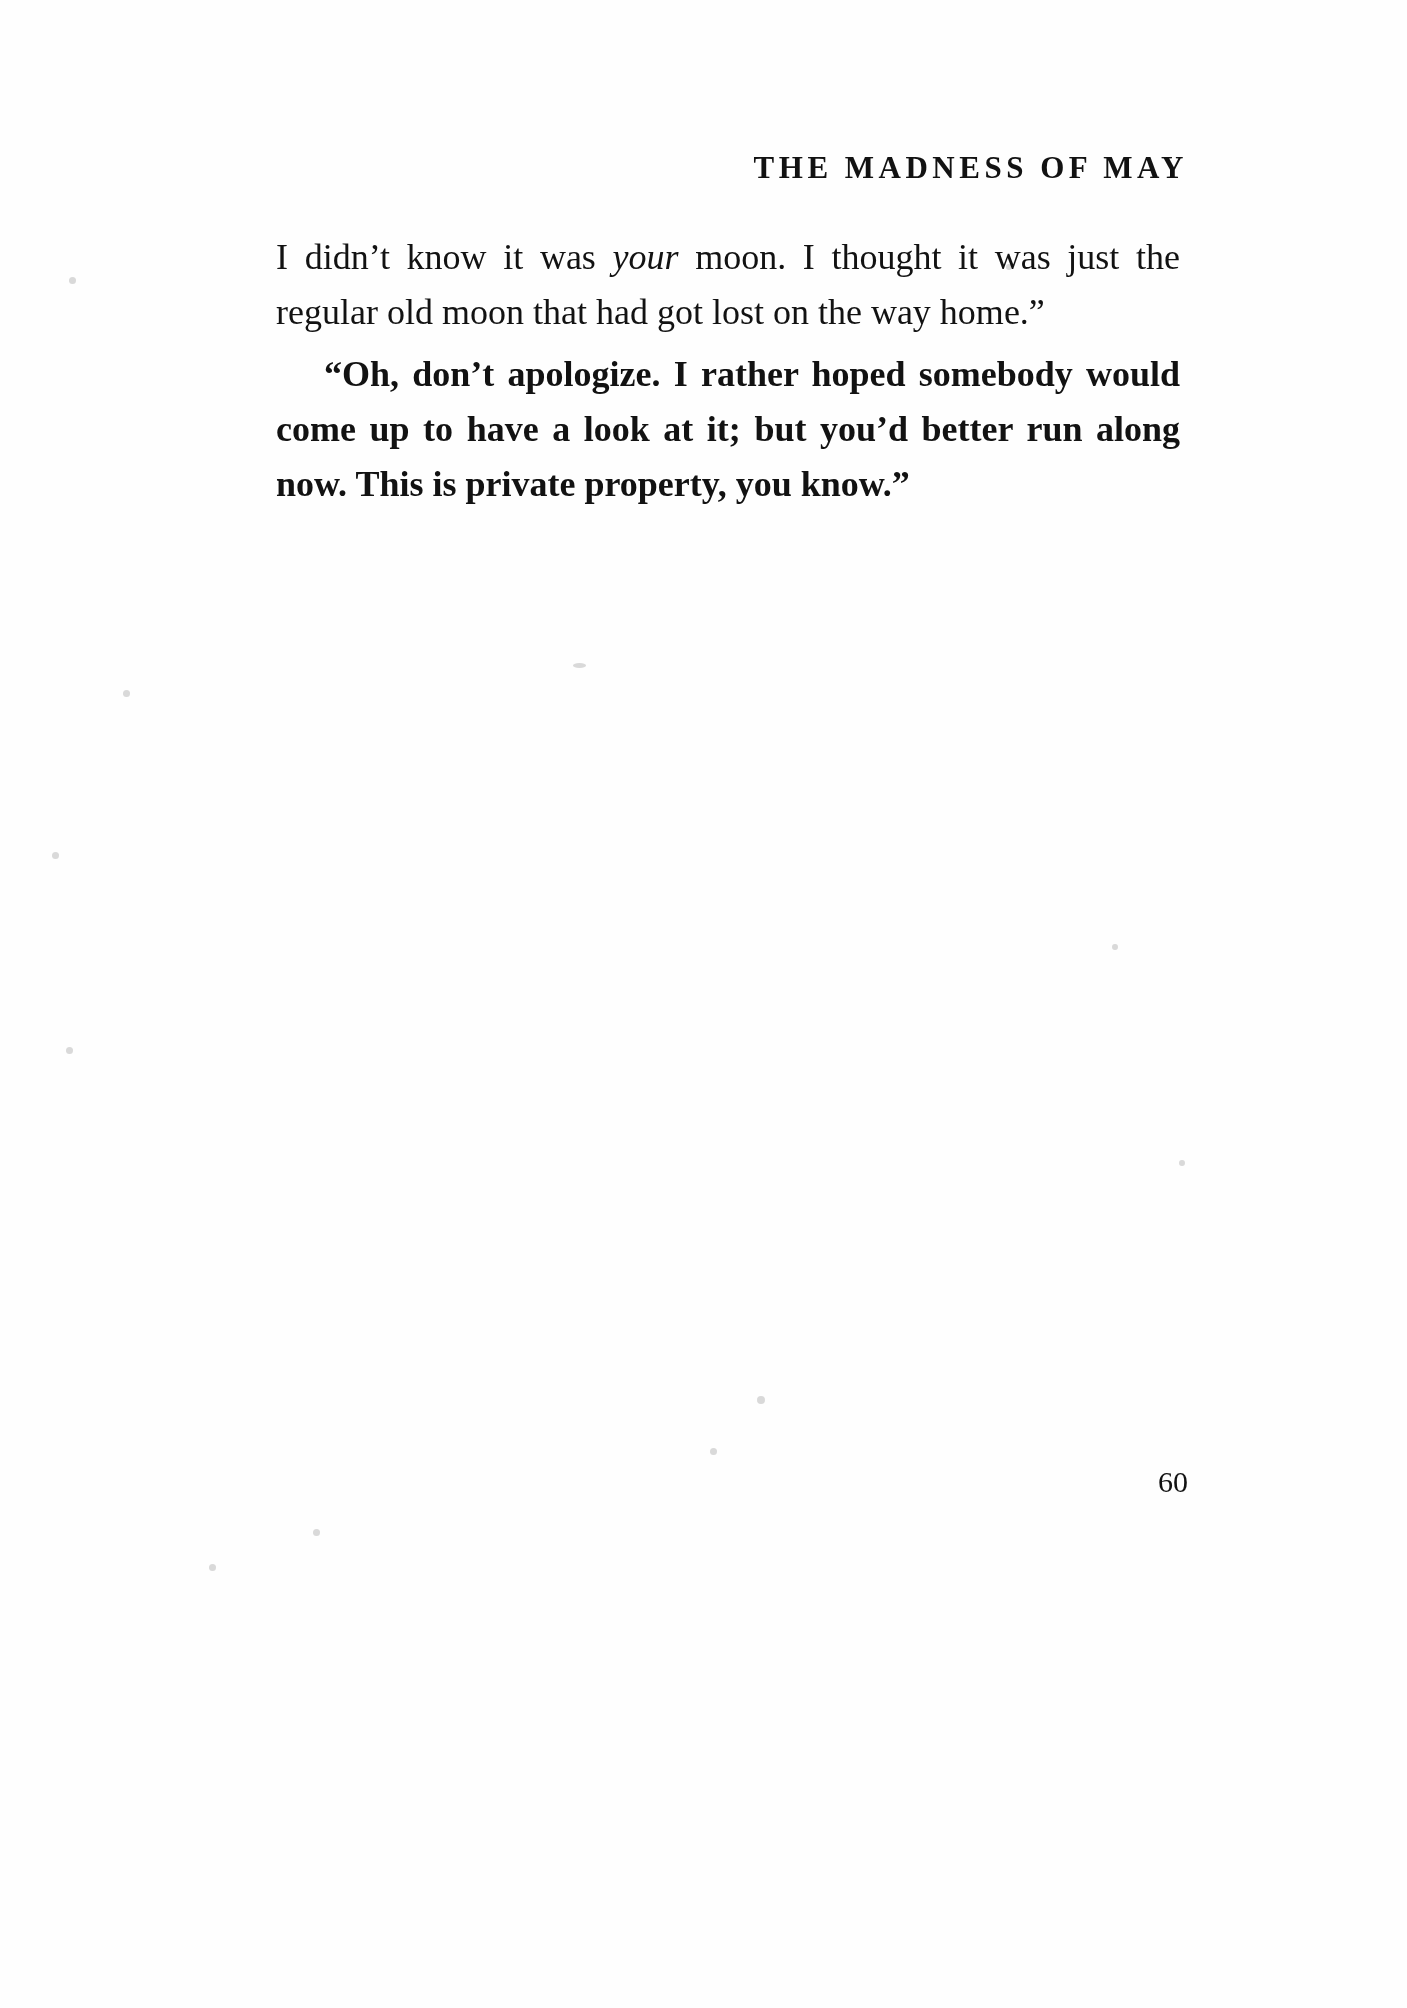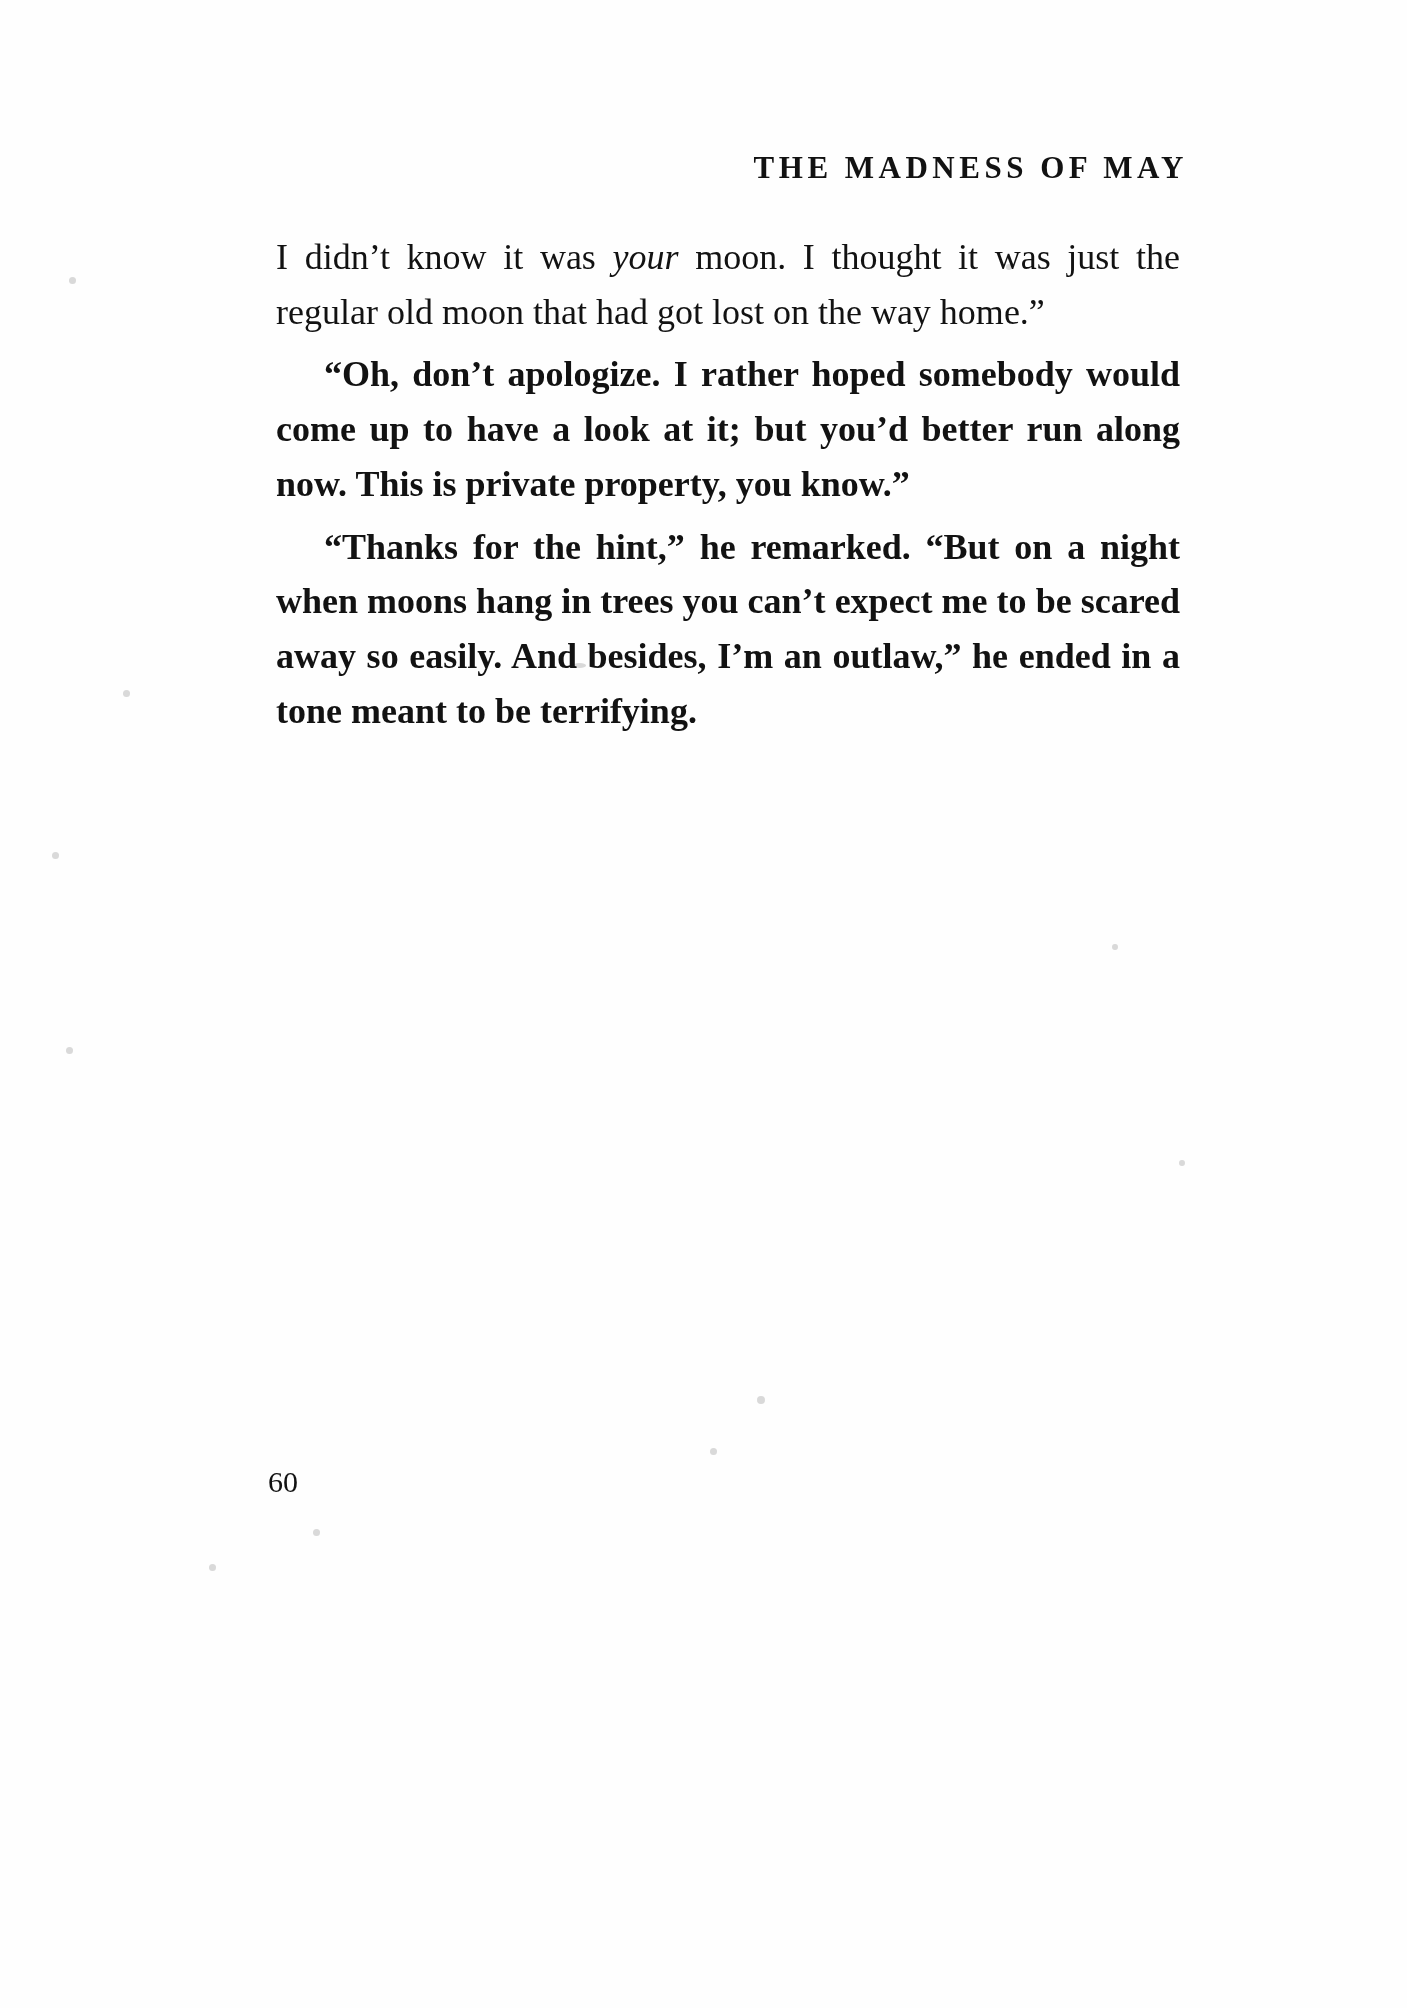--- a/index.html
+++ b/index.html
@@ -53,21 +53,21 @@
     text-indent: 48px;
   }
   .para i {
     font-style: italic;
   }
   .folio {
     position: absolute;
     left: 0;
     top: 1315px;
     width: 920px;
-    text-align: left;
+    text-align: right;
     font-size: 30px;
   }
   
   .speck {
     position: absolute;
     background: #b9b9b9;
     border-radius: 50%;
     opacity: .55;
   }
 </style>
@@ -88,17 +88,16 @@
   <div class="speck" style="left:710px;top:1448px;width:7px;height:7px;"></div>
   <div class="speck" style="left:313px;top:1529px;width:7px;height:7px;"></div>
   <div class="speck" style="left:209px;top:1564px;width:7px;height:7px;"></div>
 
   <div class="content">
 
     <h1 class="running-head">THE MADNESS OF MAY</h1>
 
     <p class="para" id="p1"><span>I didn’t know it was </span><i>your</i><span> moon.  I thought it was just the regular old moon that had got lost on the way home.”</span></p>
     <p class="para indent" id="p2"><span>“Oh, don’t apologize.  I rather hoped somebody would come up to have a look at it; but you’d better run along now.  This is private property, you know.”</span></p>
-    <p class="para indent" id="p3"><span>“Thanks for the hint,” he remarked. “But on a night when moons hang in trees you can’t expect me to be scared away so easily.  And besides, I’m an outlaw,” he ended in a tone meant to be terrifying.</span></p>
 
     <div class="folio">60</div>
   </div>
 </div>
 
 </body></html>

